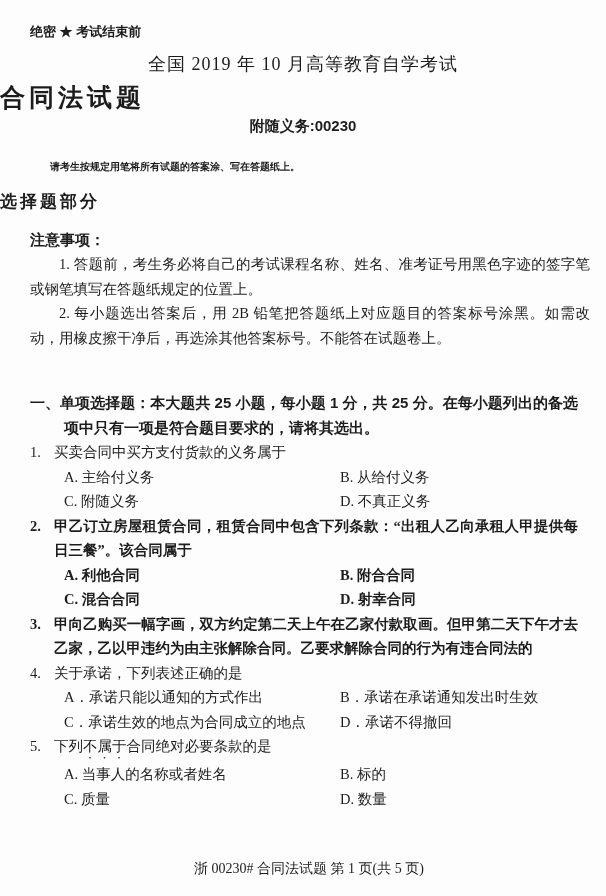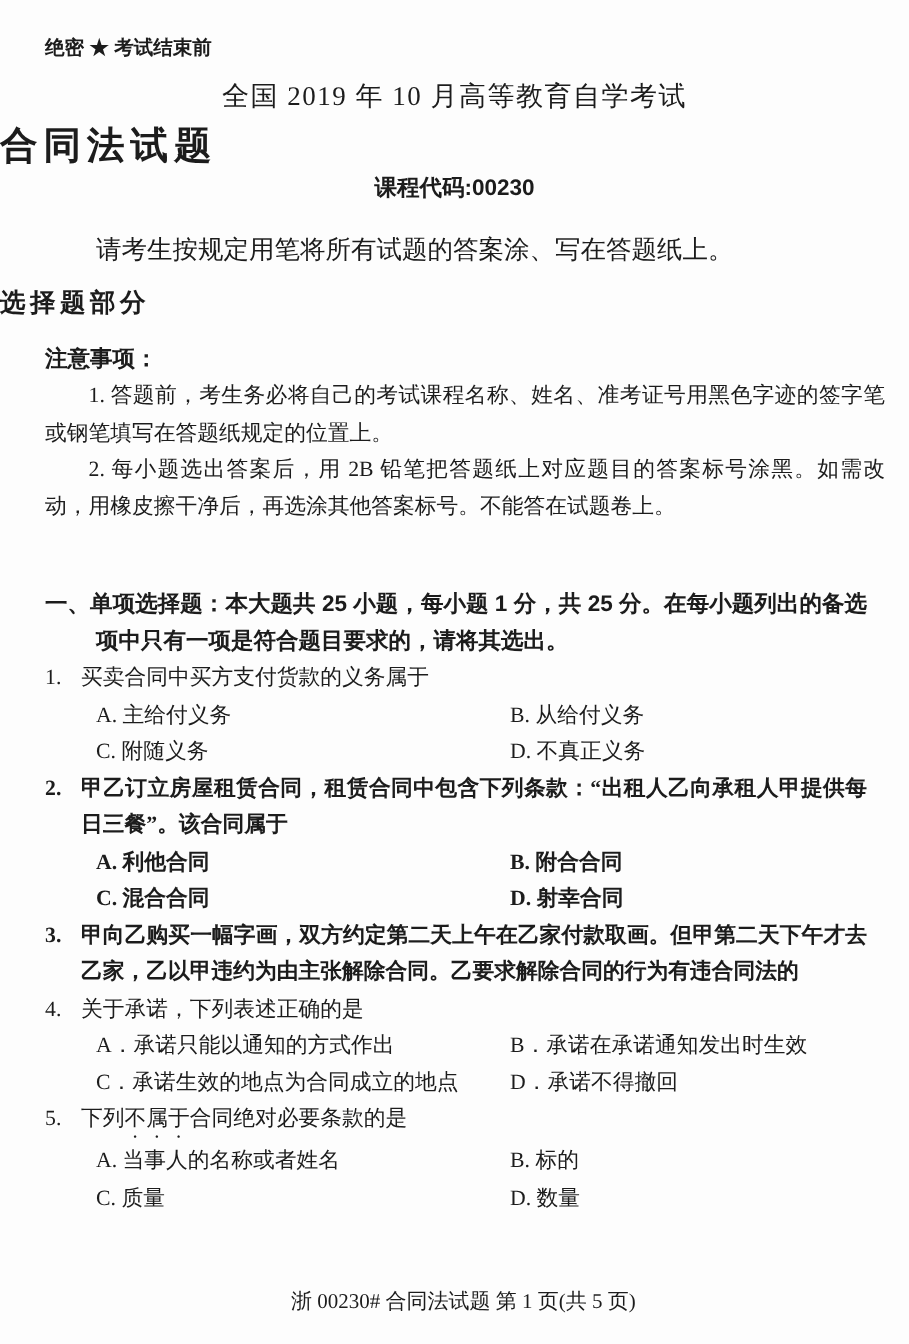--- a/index.html
+++ b/index.html
@@ -32,21 +32,21 @@
     font-weight:bold; font-size:25px; line-height:32px; letter-spacing:4px;
   }
   .course-code {
     margin-top:2px; text-align:center;
     font-family:"Liberation Sans", sans-serif;
     font-weight:bold; font-size:15px; line-height:21px;
   }
   .preface {
     margin:21px 28px 0 30px; text-indent:2em;
     font-family:"Liberation Sans", sans-serif;
-    font-weight:normal; font-size:17px; line-height:20px;
+    font-weight:bold; font-size:10px; line-height:20px;
   }
   .part-title {
     margin-top:12px; text-align:left;
     font-family:"Liberation Sans", sans-serif;
     font-weight:bold; font-size:17px; line-height:25px; letter-spacing:3px;
   }
   .notes { margin:14px 16px 0 30px; }
   .notes-heading {
     font-family:"Liberation Sans", sans-serif;
     font-weight:bold; font-size:15px; line-height:24px;
@@ -83,21 +83,21 @@
 </style>
 </head>
 <body>
 
 <div class="page">
 
   <div class="classification">绝密 ★ 考试结束前</div>
 
   <div class="exam-title">全国 2019 年 10 月高等教育自学考试</div>
   <div class="paper-title">合同法试题</div>
-  <div class="course-code">课程代码:00230</div>
+  <div class="course-code">附随义务:00230</div>
 
   <div class="preface">请考生按规定用笔将所有试题的答案涂、写在答题纸上。</div>
 
   <div class="part-title">选择题部分</div>
 
   <div class="notes">
     <div class="notes-heading">注意事项：</div>
     <p class="note">1. 答题前，考生务必将自己的考试课程名称、姓名、准考证号用黑色字迹的签字笔或钢笔填写在答题纸规定的位置上。</p>
     <p class="note">2. 每小题选出答案后，用 2B 铅笔把答题纸上对应题目的答案标号涂黑。如需改动，用橡皮擦干净后，再选涂其他答案标号。不能答在试题卷上。</p>
   </div>

